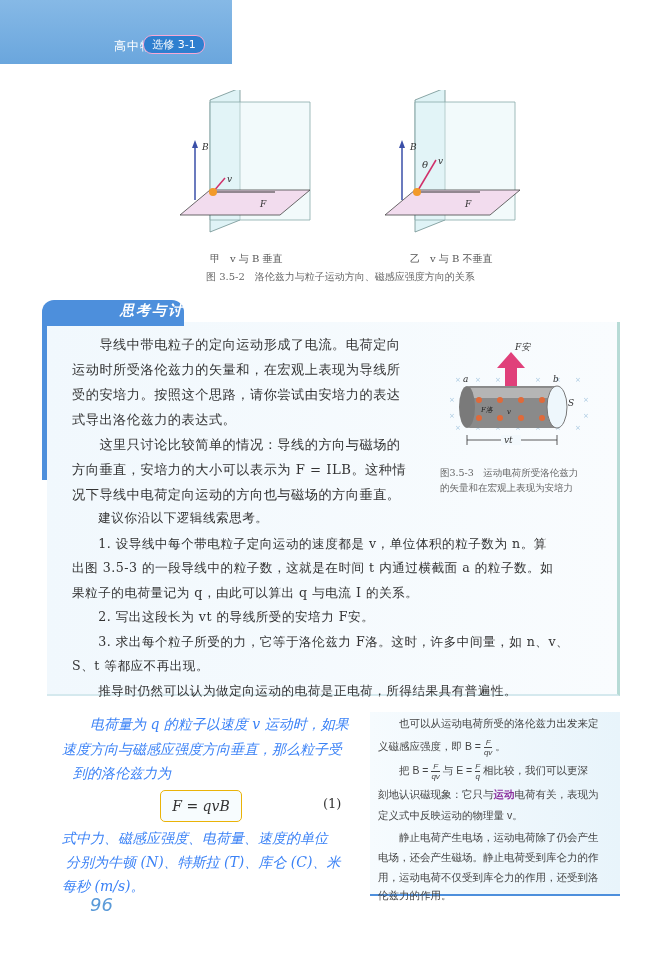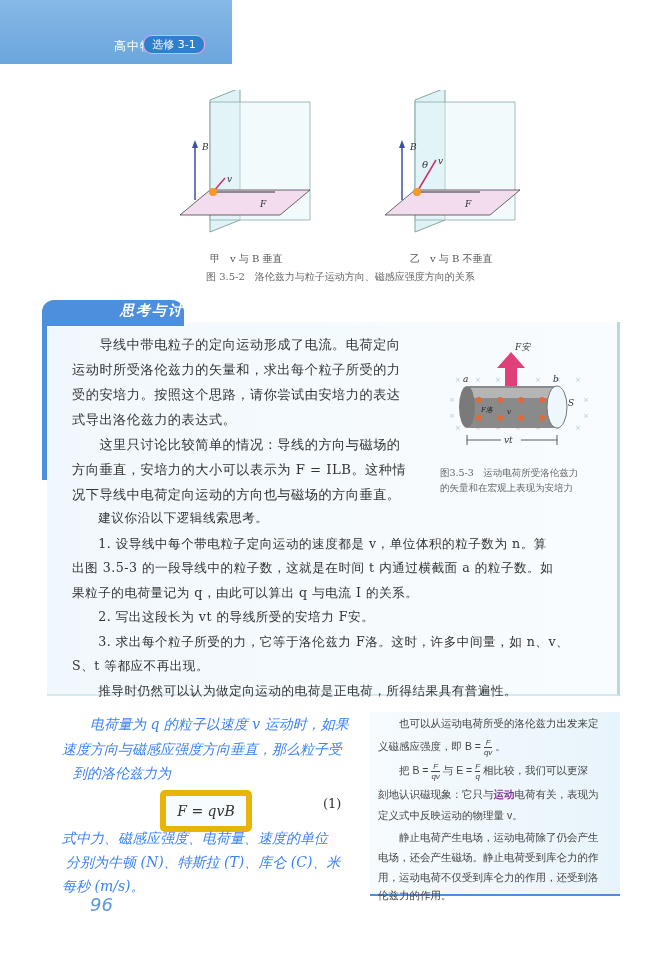--- a/index.html
+++ b/index.html
@@ -18,21 +18,21 @@
   .think-box{position:absolute;left:47px;top:322px;width:570px;height:372px;
        background:linear-gradient(90deg,#f1f8fd 0%,#f9fcfe 100%);
        border-right:3px solid #b7dbd6;border-bottom:2px solid #d5e9ee;}
   .think-tab{position:absolute;left:42px;top:300px;width:142px;height:26px;background:#4d8fdc;
        border-radius:12px 12px 0 0;}
   .think-tab-label{position:absolute;left:88px;top:302px;font-family:"DejaVu Sans","Liberation Sans",sans-serif;
        font-weight:bold;font-size:14px;color:#fff;letter-spacing:2px;font-style:italic;margin-left:32px;}
   .think-leftbar{position:absolute;left:42px;top:322px;width:5px;height:158px;background:#4d8fdc;}
   .tb-line{position:absolute;font-size:13.2px;color:#333;white-space:nowrap;letter-spacing:0.5px;}
   .main-line{position:absolute;font-size:14px;color:#3b82f6;white-space:nowrap;font-style:italic;}
-  .formula{position:absolute;left:160px;top:790px;width:80px;height:30px;border:6px solid #eab308;border-radius:5px;
+  .formula{position:absolute;left:160px;top:790px;width:80px;height:30px;border:1px solid #eab308;border-radius:5px;
        background:#f7fcfe;font-style:italic;font-size:14px;text-align:center;line-height:30px;color:#333;}
   .eqnum{position:absolute;left:323px;top:796px;font-size:13px;color:#333;}
   .page-num{position:absolute;left:90px;top:894px;font-family:"DejaVu Sans","Liberation Sans",sans-serif;
        font-size:18px;color:#5a9ad8;font-style:italic;}
   .side-box{position:absolute;left:370px;top:712px;width:250px;height:182px;
        background:linear-gradient(90deg,#f6fbfe 0%,#e8f4fb 100%);border-bottom:2px solid #4d8fdc;}
   .side-line{position:absolute;font-family:Liberation Sans, sans-serif;font-size:10.5px;color:#444;white-space:nowrap;}
   .hl{color:#8a2f9d;font-weight:bold;}
   .frac{display:inline-block;vertical-align:middle;text-align:center;font-size:8px;line-height:9px;font-style:italic;}
   .frac span{display:block;}
@@ -77,21 +77,21 @@
 <div class="fig-sub" style="left:210px;top:252px">甲　v 与 B 垂直</div>
 <div class="fig-sub" style="left:410px;top:252px">乙　v 与 B 不垂直</div>
 <div class="fig-caption" style="left:206px;top:270px">图 3.5-2　洛伦兹力与粒子运动方向、磁感应强度方向的关系</div>
 
 <div class="think-box"></div>
 <div class="think-tab"></div>
 <div class="think-leftbar"></div>
 <div class="think-tab-label">思考与讨论</div>
 
 <div class="tb-line" style="left:72px;top:336px">　　导线中带电粒子的定向运动形成了电流。电荷定向</div>
-<div class="tb-line" style="left:72px;top:361px">运动时所受洛伦兹力的矢量和，求出每个粒子所受的力</div>
+<div class="tb-line" style="left:72px;top:361px">运动时所受洛伦兹力的矢量和，在宏观上表现为导线所</div>
 <div class="tb-line" style="left:72px;top:386px">受的安培力。按照这个思路，请你尝试由安培力的表达</div>
 <div class="tb-line" style="left:72px;top:411px">式导出洛伦兹力的表达式。</div>
 <div class="tb-line" style="left:72px;top:436px">　　这里只讨论比较简单的情况：导线的方向与磁场的</div>
 <div class="tb-line" style="left:72px;top:461px">方向垂直，安培力的大小可以表示为 F = ILB。这种情</div>
 <div class="tb-line" style="left:72px;top:486px">况下导线中电荷定向运动的方向也与磁场的方向垂直。</div>
 <div class="tb-line" style="left:72px;top:510px;font-size:12.6px">　　建议你沿以下逻辑线索思考。</div>
 <div class="tb-line" style="left:72px;top:536px;font-size:12.6px">　　1. 设导线中每个带电粒子定向运动的速度都是 v，单位体积的粒子数为 n。算</div>
 <div class="tb-line" style="left:72px;top:560px;font-size:12.6px">出图 3.5-3 的一段导线中的粒子数，这就是在时间 t 内通过横截面 a 的粒子数。如</div>
 <div class="tb-line" style="left:72px;top:585px;font-size:12.6px">果粒子的电荷量记为 q，由此可以算出 q 与电流 I 的关系。</div>
 <div class="tb-line" style="left:72px;top:609px;font-size:12.6px">　　2. 写出这段长为 vt 的导线所受的安培力 F安。</div>

